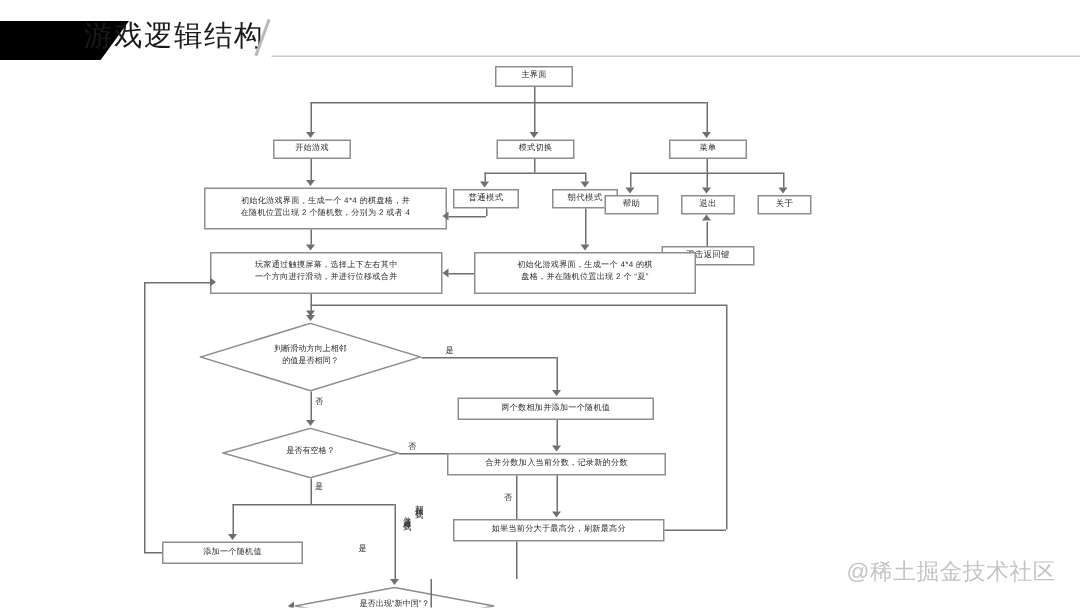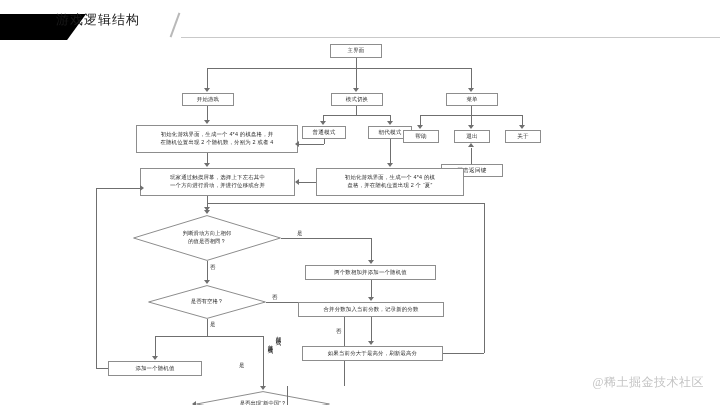--- a/index.html
+++ b/index.html
@@ -26,21 +26,21 @@
     position: absolute;
     left: 0px; top: 14px;
     width: 86px; height: 26px;
     background: #000000;
     
     clip-path: polygon(0% 0%, 100% 0%, 78% 100%, 0% 100%);
   }
   #header-title {
     position: absolute;
     left: 56px; top: 11px;
-    font-size: 13px;
+    font-size: 19px;
     letter-spacing: 1px;
     font-family: Liberation Mono, monospace;
     color: #1a1a1a;
     white-space: nowrap;
   }
   #header-slash {
     position: absolute;
     left: 174px; top: 12px;
     width: 2px; height: 26px;
     background: #b9b9b9;
@@ -146,24 +146,24 @@
   .elabel.vert {
     writing-mode: vertical-rl;
     letter-spacing: 1.2px;
     white-space: normal;
   }
 
   
   #watermark {
     position: absolute;
     right: 16px; bottom: 14px;
-    font-size: 12px;
+    font-size: 15px;
     color: #c4c4c4;
     letter-spacing: .5px;
-    font-family: Liberation Serif, serif;
+    font-family: Liberation Sans, sans-serif;
   }
 </style>
 </head>
 <body>
 
 <div id="header">
   <div id="header-logo"></div>
   <div id="header-title">游戏逻辑结构</div>
   <div id="header-slash"></div>
   <div id="header-rule"></div>

